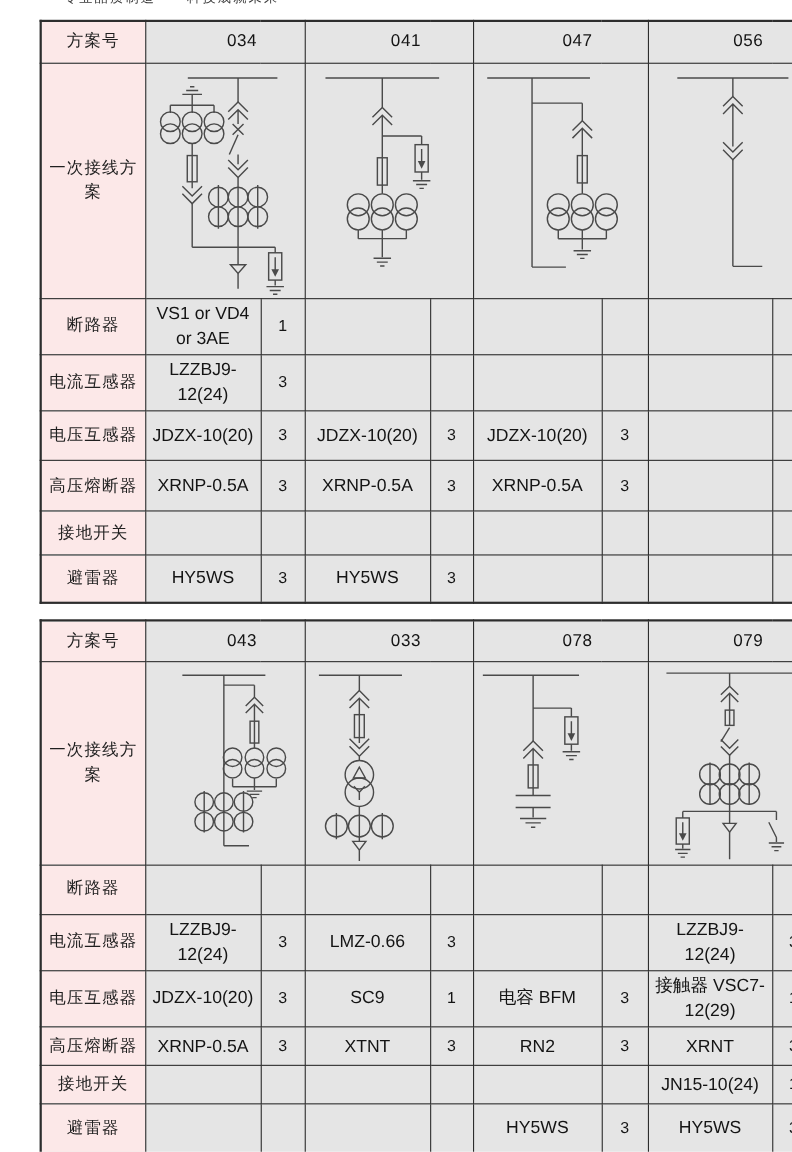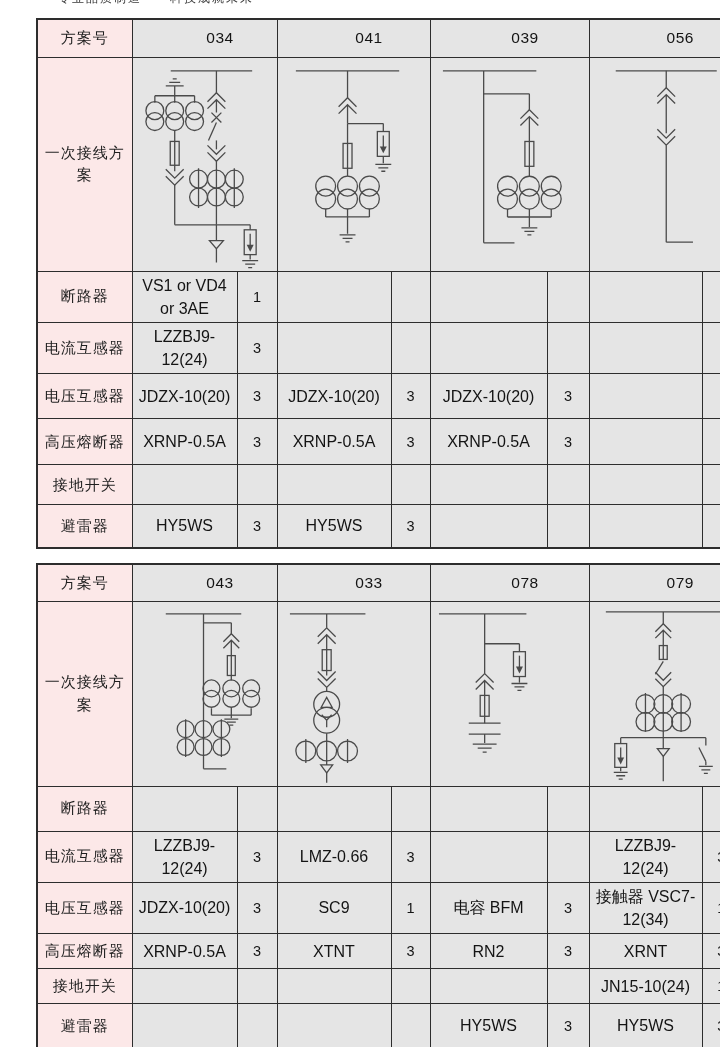--- a/index.html
+++ b/index.html
@@ -37,21 +37,21 @@
       <col style="width:117px">
   <col style="width:42px">
       <col style="width:113px">
       <col style="width:39px">
 </colgroup>
 <tbody>
       <tr style="height:38px">
   <td class="lab">方案号</td>
   <td class="schemeno" colspan="2">034</td>
   <td class="schemeno" colspan="2">041</td>
-  <td class="schemeno" colspan="2">039</td>
+  <td class="schemeno" colspan="2">047</td>
   <td class="schemeno" colspan="2">056</td>
 </tr>
 <tr style="height:214px">
   <td class="lab">一次接线方案</td>
   <td class="diag" colspan="2">
     <svg viewBox="0 0 145 214" preserveAspectRatio="xMidYMid meet">
       <g>
               <path d="M38 13H120"></path>
             </g>
       <path d="M84 13V35"></path>
@@ -454,21 +454,21 @@
   <td class="qty">3</td>
 </tr>
 <tr style="height:47px">
   <td class="lab">电压互感器</td>
   <td class="name">JDZX-10(20)</td>
   <td class="qty">3</td>
   <td class="name">SC9</td>
   <td class="qty">1</td>
   <td class="name">电容 BFM</td>
   <td class="qty">3</td>
-  <td class="name">接触器 VSC7-12(34)</td>
+  <td class="name">接触器 VSC7-12(29)</td>
   <td class="qty">1</td>
 </tr>
 <tr style="height:35px">
   <td class="lab">高压熔断器</td>
   <td class="name">XRNP-0.5A</td>
   <td class="qty">3</td>
   <td class="name">XTNT</td>
   <td class="qty">3</td>
   <td class="name">RN2</td>
   <td class="qty">3</td>

